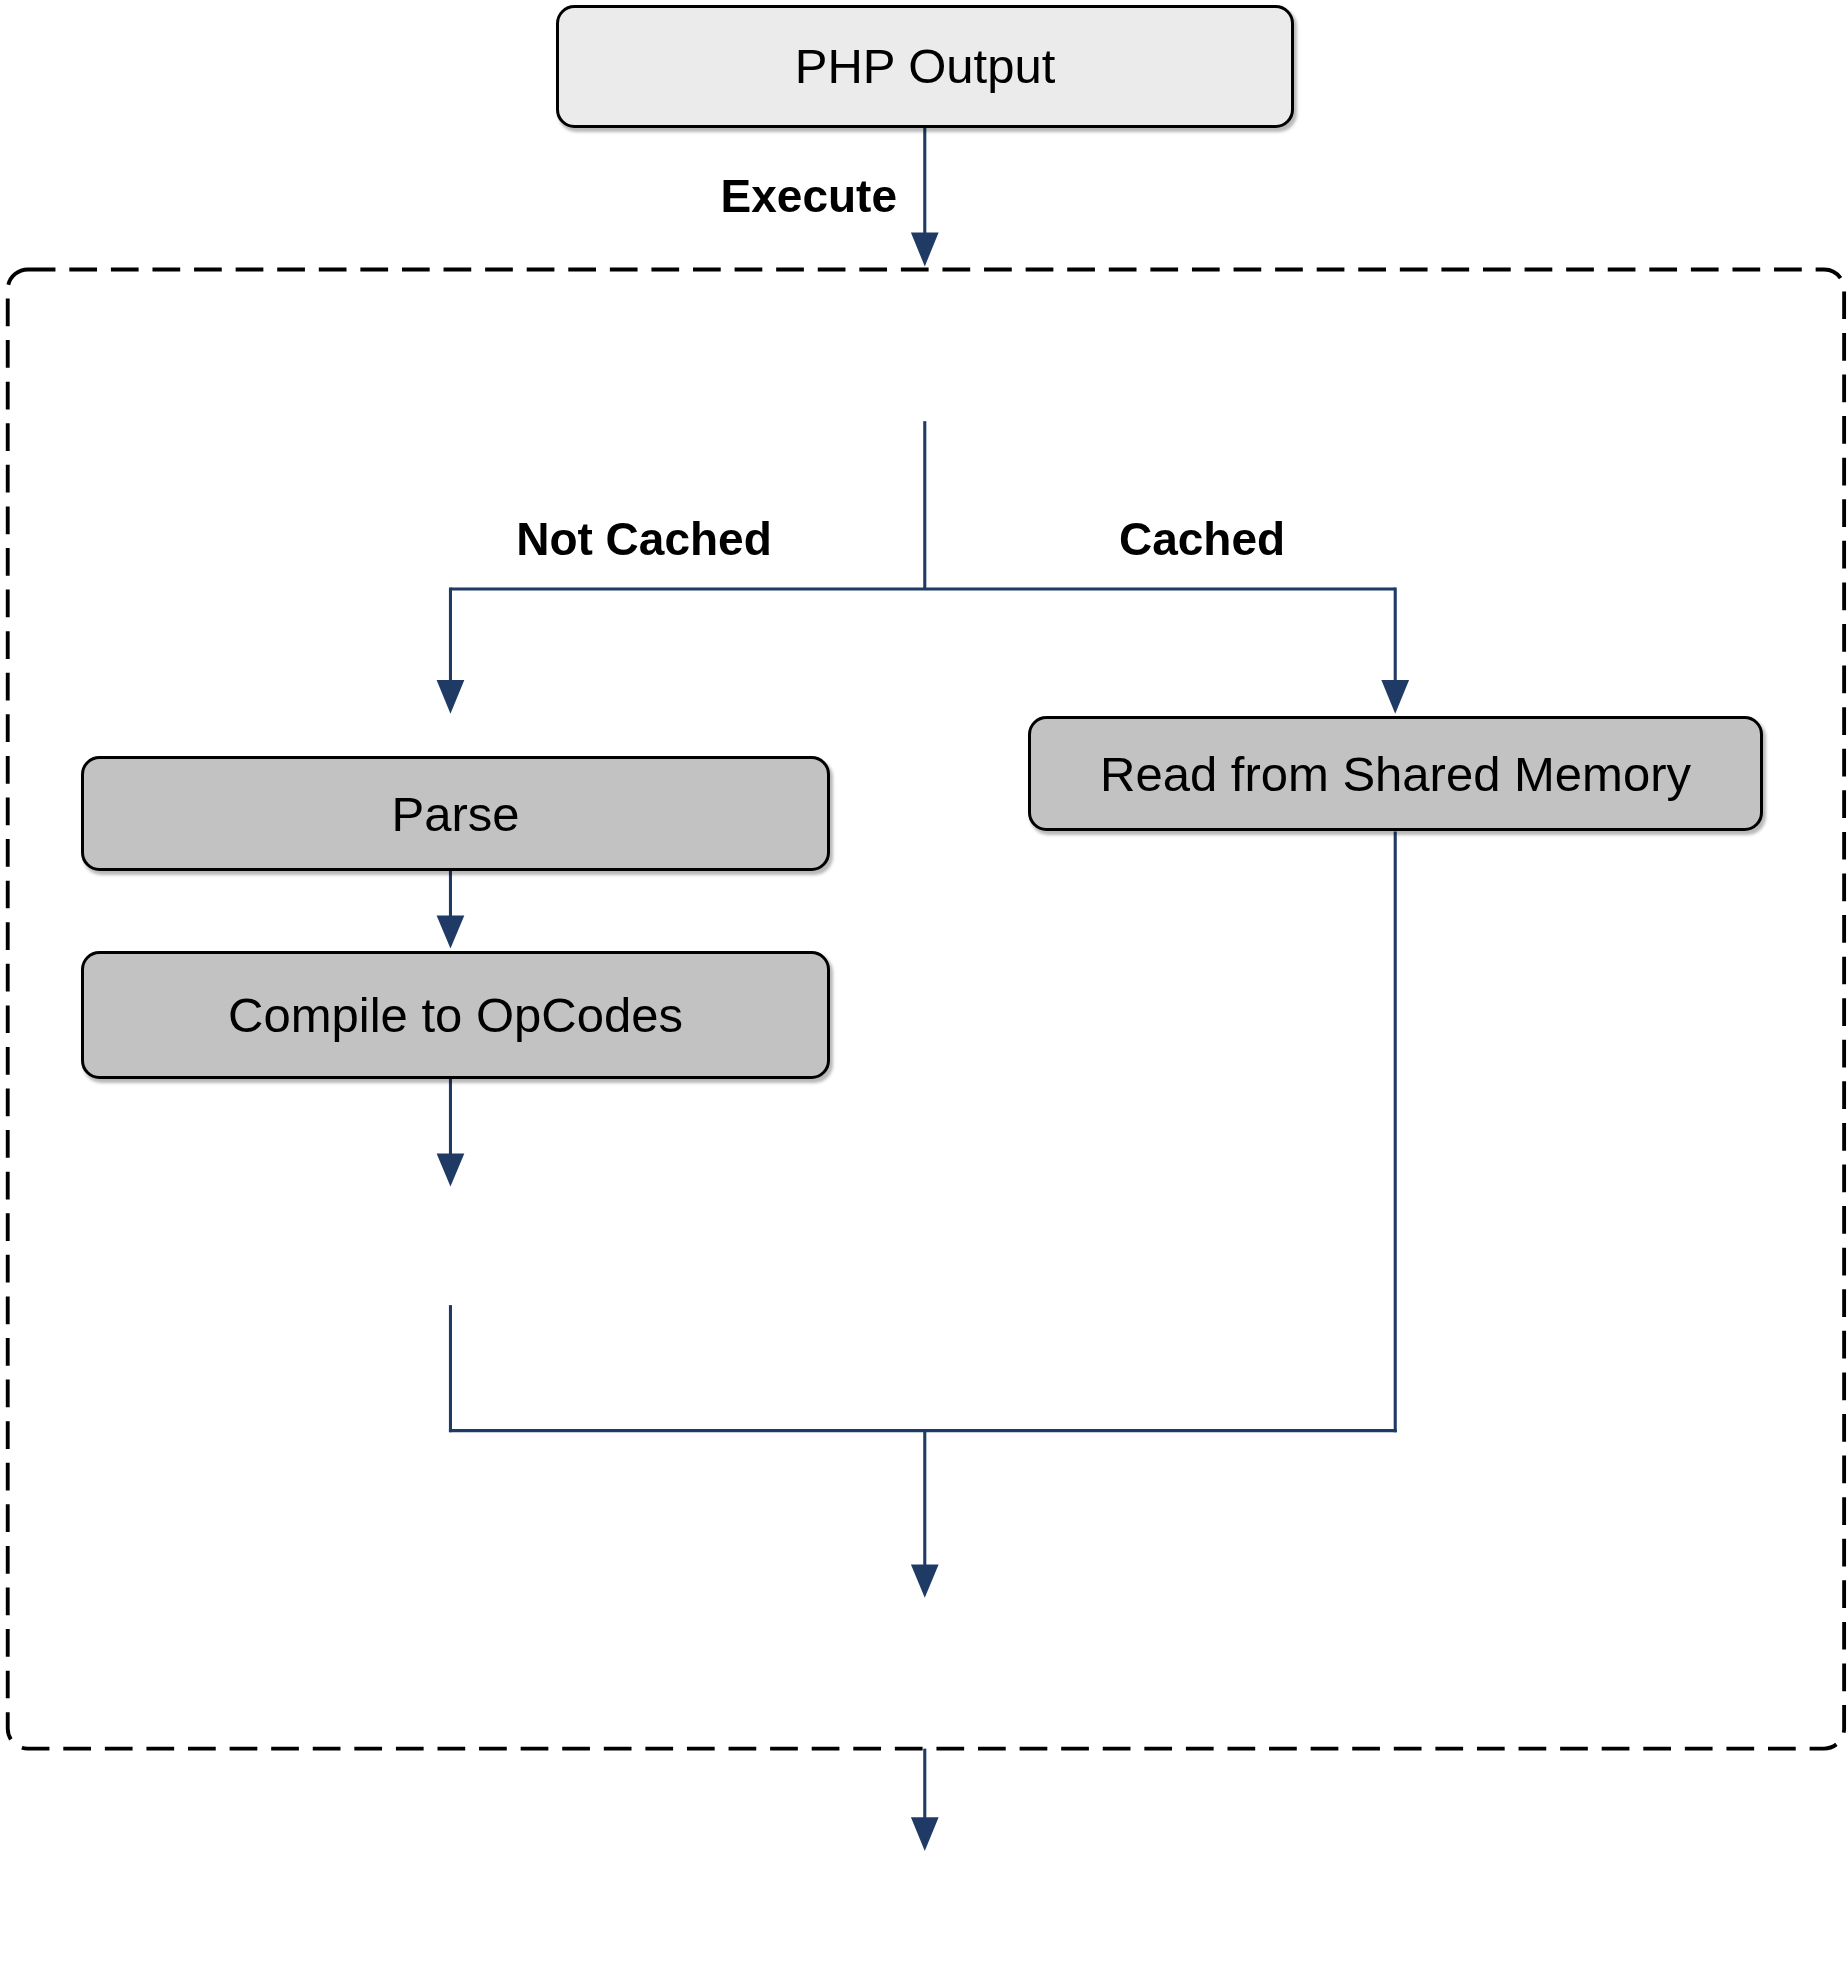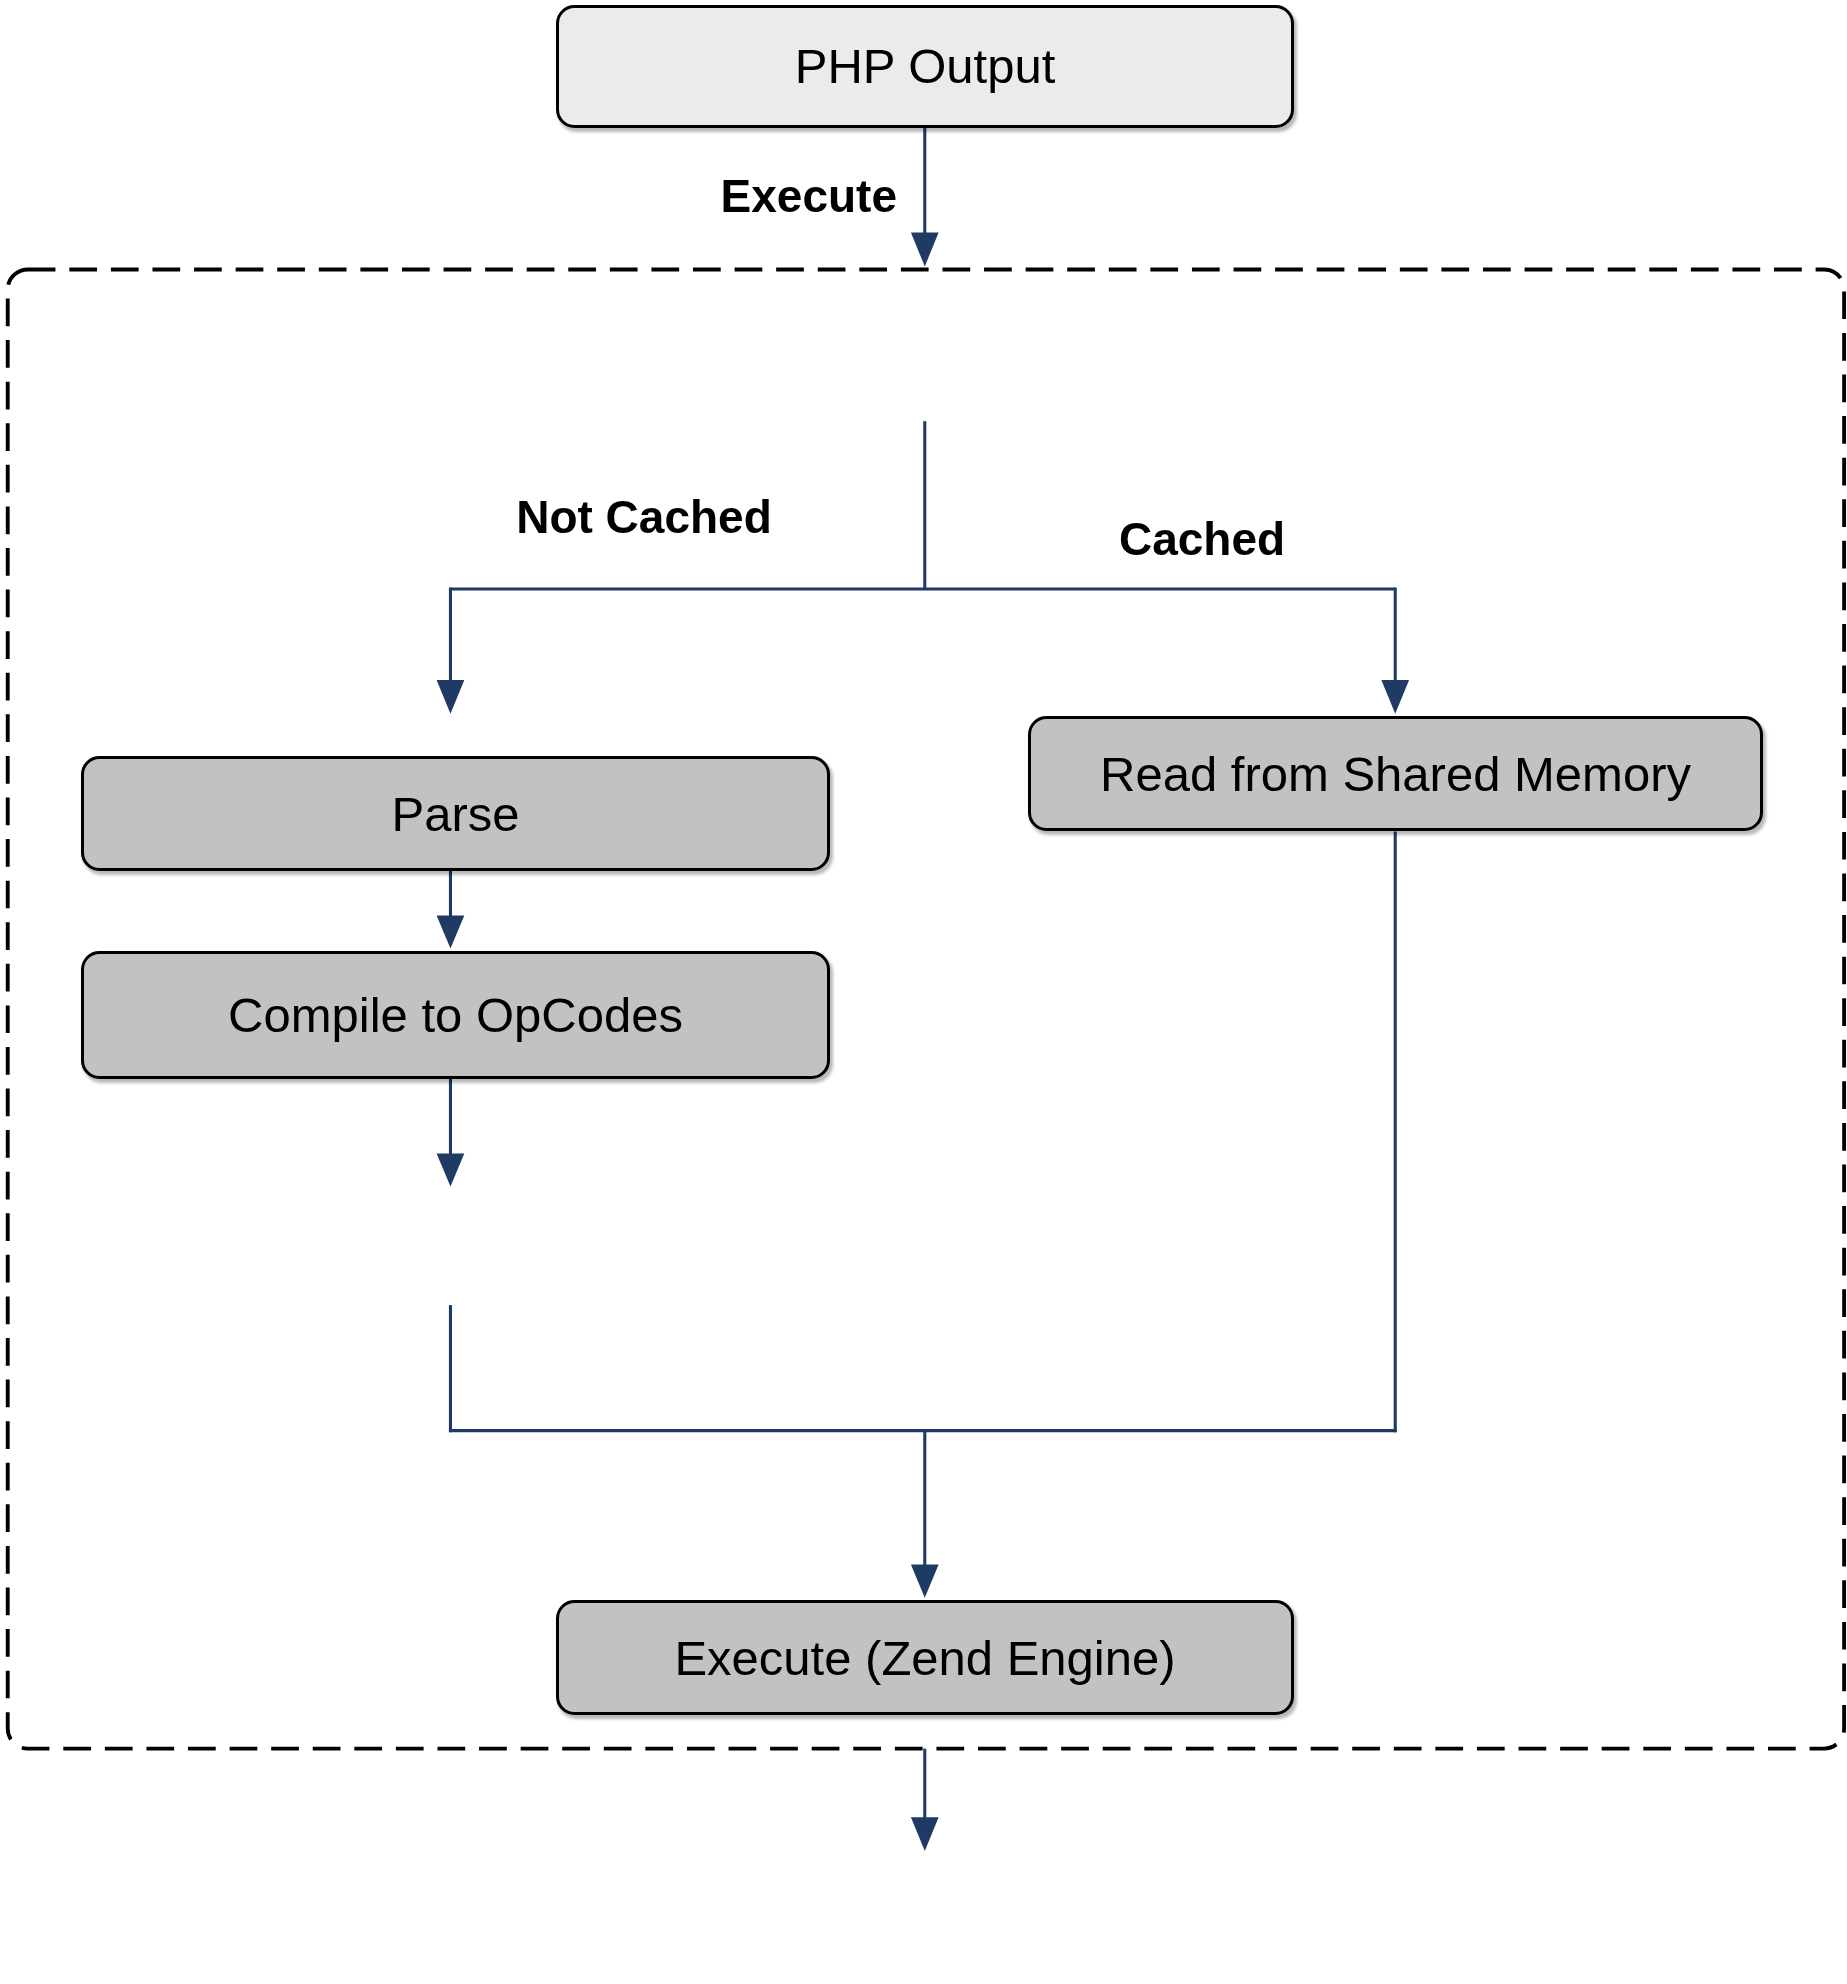--- a/index.html
+++ b/index.html
@@ -51,21 +51,21 @@
   .node-output  { left: 556px;  top: 1854px; width: 738px; height: 125px; }
 
   .edge-label {
     position: absolute;
     font-size: 46px;
     font-weight: 700;
     color: #000000;
     white-space: nowrap;
   }
   .lbl-execute    { left: 897px; top: 196px; transform: translate(-100%, -50%); }
-  .lbl-not-cached { left: 644px;  top: 517px; transform: translate(-50%, -50%); }
+  .lbl-not-cached { left: 644px;  top: 539px; transform: translate(-50%, -50%); }
   .lbl-cached     { left: 1202px; top: 539px; transform: translate(-50%, -50%); }
 </style>
 </head>
 <body>
 
 <div class="canvas">
 
   <svg class="connectors" viewBox="0 0 2400 2578" xmlns="http://www.w3.org/2000/svg">
 
     <rect x="10" y="350" width="2385" height="1921" rx="26" fill="none" stroke="#000000" stroke-width="5" stroke-dasharray="36 18"></rect>
@@ -117,23 +117,20 @@
 
   <div class="node mid node-read">
     <span>Read from Shared Memory</span>
   </div>
 
   <div class="node mid node-compile">
     <span>Compile to OpCodes</span>
   </div>
 
 
-  <div class="node mid node-execute">
-    <span>Execute (Zend Engine)</span>
-  </div>
 
 
   <div class="edge-label lbl-execute">Execute</div>
   <div class="edge-label lbl-not-cached">Not Cached</div>
   <div class="edge-label lbl-cached">Cached</div>
 
 </div>
 
 
 </body></html>

